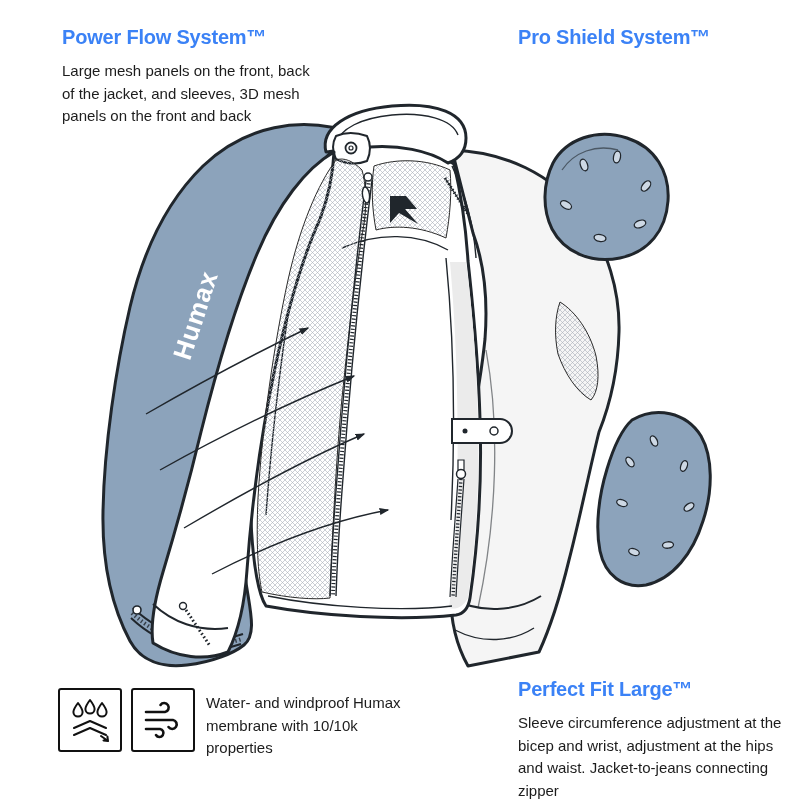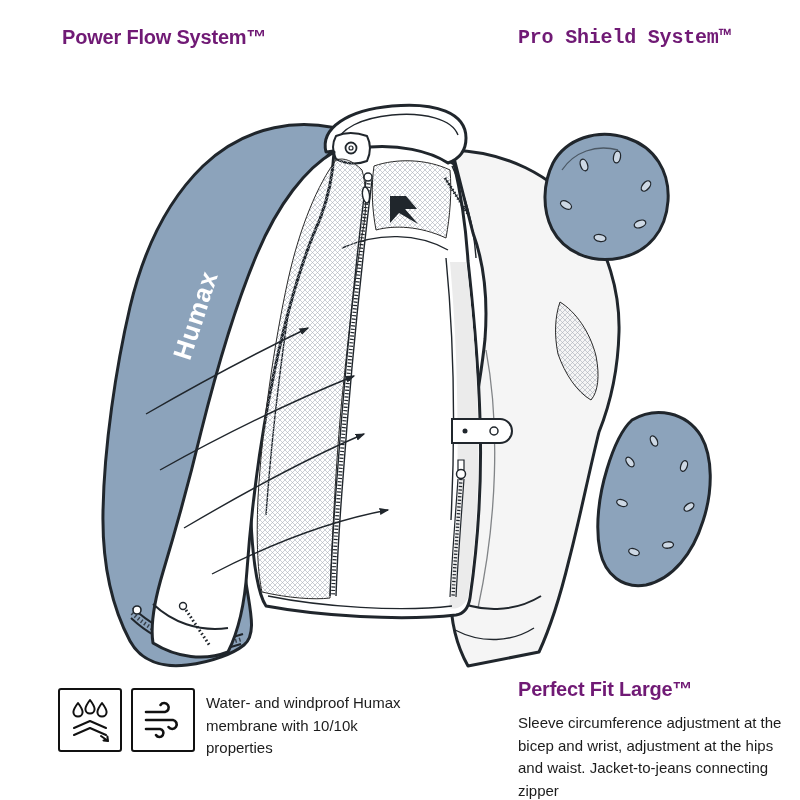--- a/index.html
+++ b/index.html
@@ -5,27 +5,27 @@
   * { margin: 0; padding: 0; box-sizing: border-box; }
   html, body { width: 800px; height: 800px; background: #ffffff; overflow: hidden; }
   body { font-family: "Liberation Sans", sans-serif; color: #1c1c1c; position: relative; }
 
   .stage { position: absolute; inset: 0; width: 800px; height: 800px; }
 
   svg.canvas { position: absolute; inset: 0; }
 
   .callout { position: absolute; }
   .callout h2 {
-    font-size: 20px; font-weight: 700; color: #701a75;
+    font-size: 20px; font-weight: 700; color: #3b82f6;
     letter-spacing: -0.2px; margin-bottom: 11px;
   }
   .callout p { font-size: 15px; line-height: 1.5; color: #1c1c1c; }
 
   .co-tl { left: 62px; top: 26px; width: 252px; }
-  .co-tr { left: 518px; top: 26px; width: 238px; font-family: Liberation Mono, monospace; }
+  .co-tr { left: 518px; top: 26px; width: 238px; }
   .co-bl { left: 206px; top: 692px; width: 218px; }
   .co-br { left: 518px; top: 678px; width: 270px; }
 
   .icon-row { position: absolute; left: 58px; top: 688px; display: flex; gap: 9px; }
   .icon-box {
     width: 64px; height: 64px; border: 2.5px solid #111;
     border-radius: 3px; display: flex; align-items: center; justify-content: center;
     background: #fff;
   }
   .icon-box svg { display: block; }
@@ -181,20 +181,21 @@
     <g fill="none" stroke="#20262C" stroke-width="1.4">
       <path d="M 146,414 C 205,380 258,352 308,328" marker-end="url(#ah)"></path>
       <path d="M 160,470 C 228,432 295,400 354,376" marker-end="url(#ah)"></path>
       <path d="M 184,528 C 252,488 312,456 364,434" marker-end="url(#ah)"></path>
       <path d="M 212,574 C 278,540 334,520 388,510" marker-end="url(#ah)"></path>
     </g>
   </svg>
 
   <div class="callout co-tl">
     <h2>Power Flow System™</h2>
+    <p>Large mesh panels on the front, back of the jacket, and sleeves, 3D mesh panels on the front and back</p>
   </div>
 
   <div class="callout co-tr">
     <h2>Pro Shield System™</h2>
   </div>
 
   <div class="icon-row">
     <div class="icon-box">
       <svg width="48" height="48" viewBox="0 0 48 48" fill="none" stroke="#111" stroke-width="2" stroke-linecap="round" stroke-linejoin="round">
         <path transform="translate(12,14)" d="m0,-7 c3.2,4.2 4.6,6.8 4.6,9 a4.6,4.6 0 1 1 -9.2,0 c0,-2.2 1.4,-4.8 4.6,-9 z"></path>

